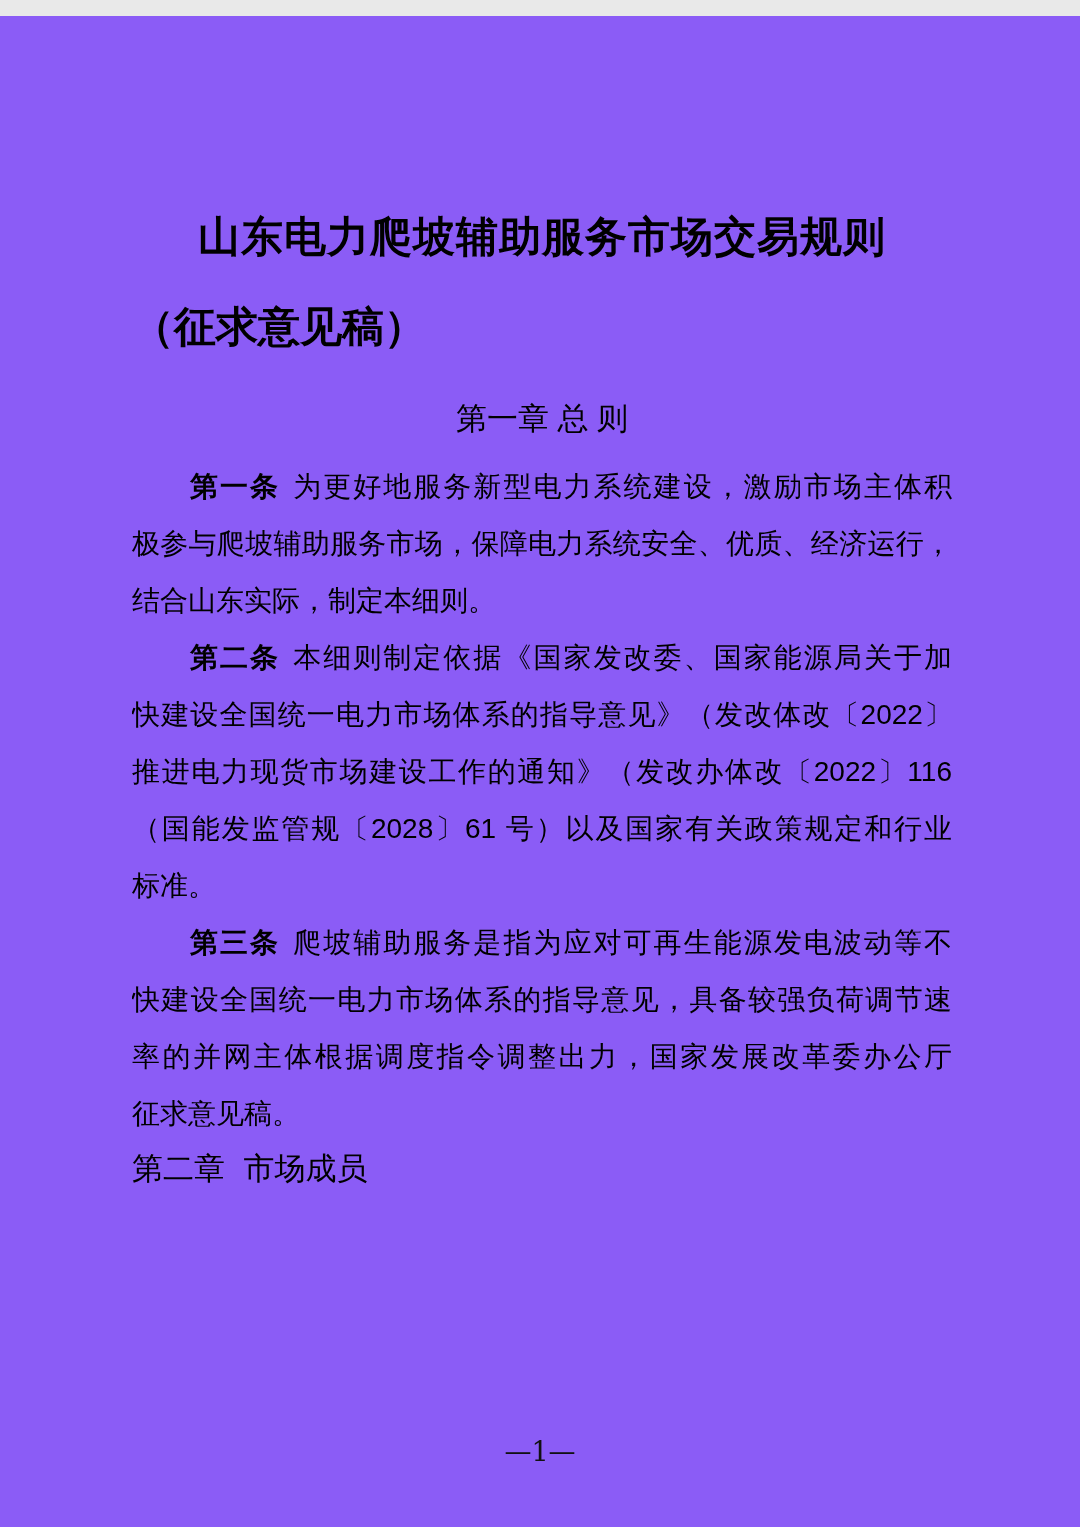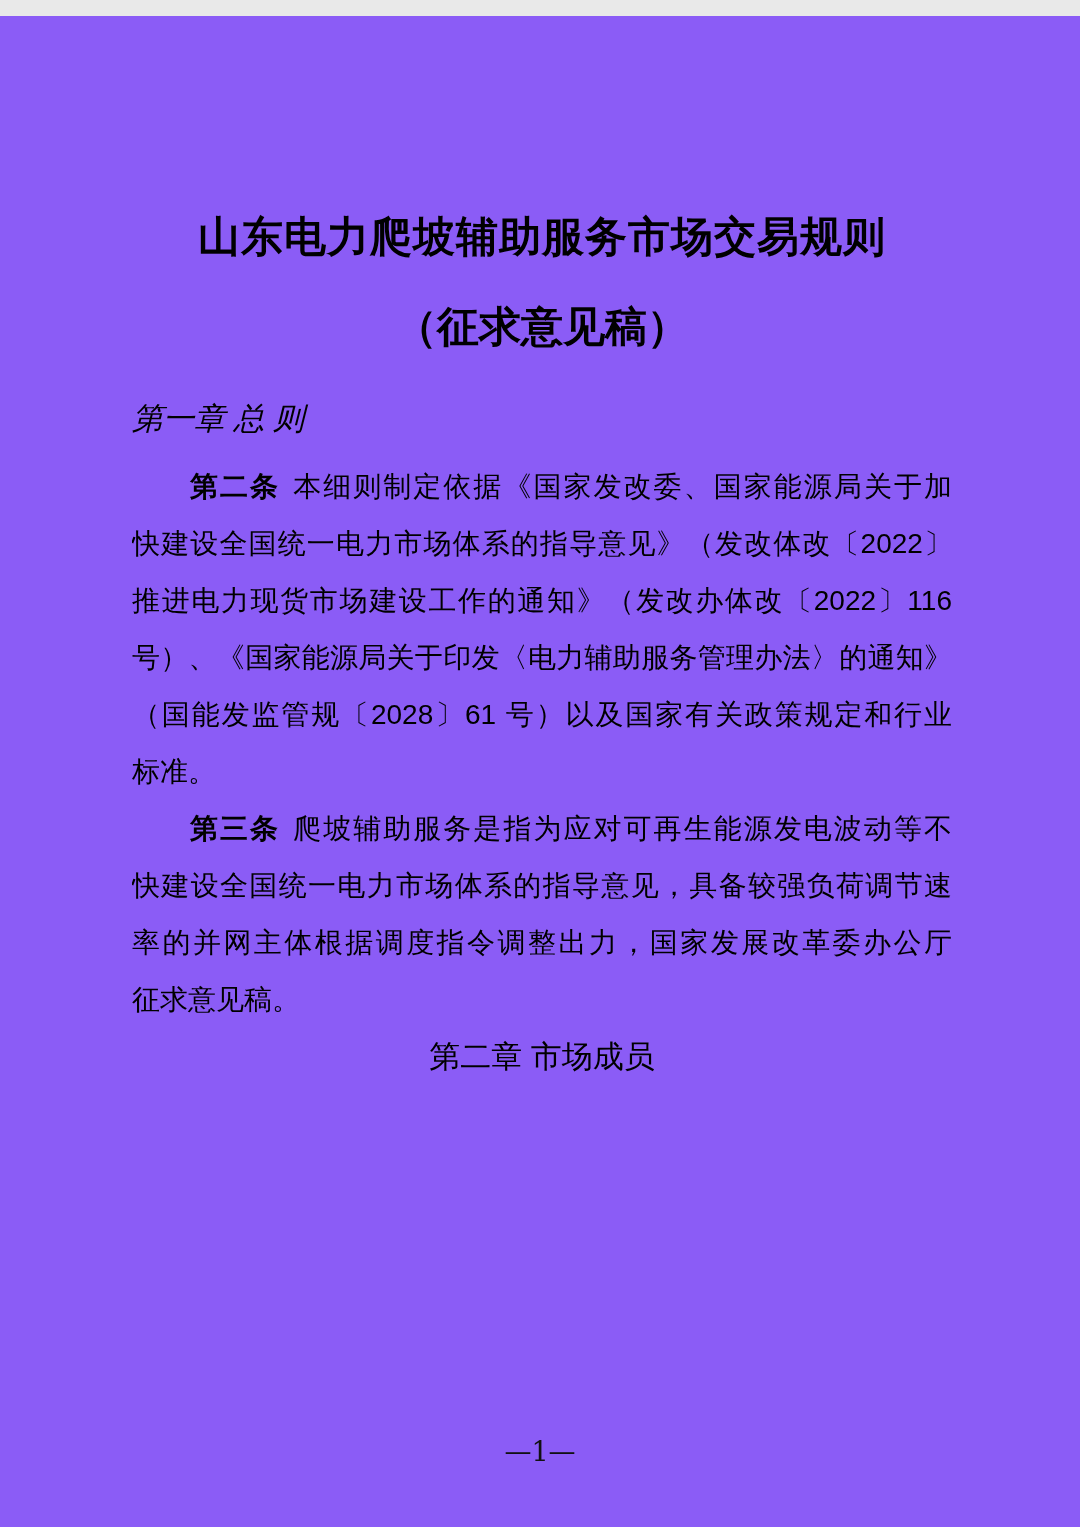--- a/index.html
+++ b/index.html
@@ -26,31 +26,30 @@
     font-size: 42px;
     font-weight: bold;
     text-align: center;
     line-height: 1.05;
     letter-spacing: 1px;
   }
   .doc-subtitle {
     margin-top: 46px;
     font-size: 42px;
     font-weight: bold;
-    text-align: center;
+    text-align: left;
     line-height: 1.05;
   }
   .chapter-heading {
     margin-top: 53px;
     font-size: 31px;
     font-weight: 400;
-    text-align: left;
+    text-align: center;
     line-height: 34px;
     white-space: pre;
-    font-style: italic;
   }
   .body-text {
     margin-top: 22px;
     font-size: 28px;
     line-height: 57px;
   }
   .line {
     height: 57px;
     overflow: hidden;
     text-align: justify;
@@ -64,22 +63,22 @@
     text-indent: 58px;
   }
   .art-label {
     font-weight: bold;
     margin-right: 13px;
   }
   .chapter2-line {
     height: 57px;
     line-height: 57px;
     font-size: 31px;
-    text-align: center;
     white-space: pre;
+    font-family: Liberation Mono, monospace;
   }
   .page-number {
     position: absolute;
     bottom: 76px;
     left: 0;
     right: 0;
     text-align: center;
     font-family: "DejaVu Serif", serif;
     font-size: 27px;
     color: #111111;
@@ -91,26 +90,30 @@
 <div class="page">
   <div class="content">
 
     <div class="doc-title">山东电力爬坡辅助服务市场交易规则</div>
     <div class="doc-subtitle">（征求意见稿）</div>
 
     <div class="chapter-heading">第一章 总 则</div>
 
     <div class="body-text">
 
+      <div>
+        <div class="line first"><span class="art-label">第一条</span><span>为更好地服务新型电力系统建设，激励市场主体积</span></div>
+        <div class="line">极参与爬坡辅助服务市场，保障电力系统安全、优质、经济运行，</div>
+        <div class="line end">结合山东实际，制定本细则。</div>
+      </div>
 
       <div>
         <div class="line first"><span class="art-label">第二条</span><span>本细则制定依据《国家发改委、国家能源局关于加</span></div>
         <div class="line">快建设全国统一电力市场体系的指导意见》（发改体改〔2022〕</div>
         <div class="line">推进电力现货市场建设工作的通知》（发改办体改〔2022〕116</div>
-        <div class="line">号）、《国家能源局关于印发〈电力辅助服务管理办法〉的通知》</div>
         <div class="line">（国能发监管规〔2028〕61 号）以及国家有关政策规定和行业</div>
         <div class="line end">标准。</div>
       </div>
 
       <div>
         <div class="line first"><span class="art-label">第三条</span><span>爬坡辅助服务是指为应对可再生能源发电波动等不</span></div>
         <div class="line">快建设全国统一电力市场体系的指导意见，具备较强负荷调节速</div>
         <div class="line">率的并网主体根据调度指令调整出力，国家发展改革委办公厅</div>
         <div class="line end">征求意见稿。</div>
       </div>

